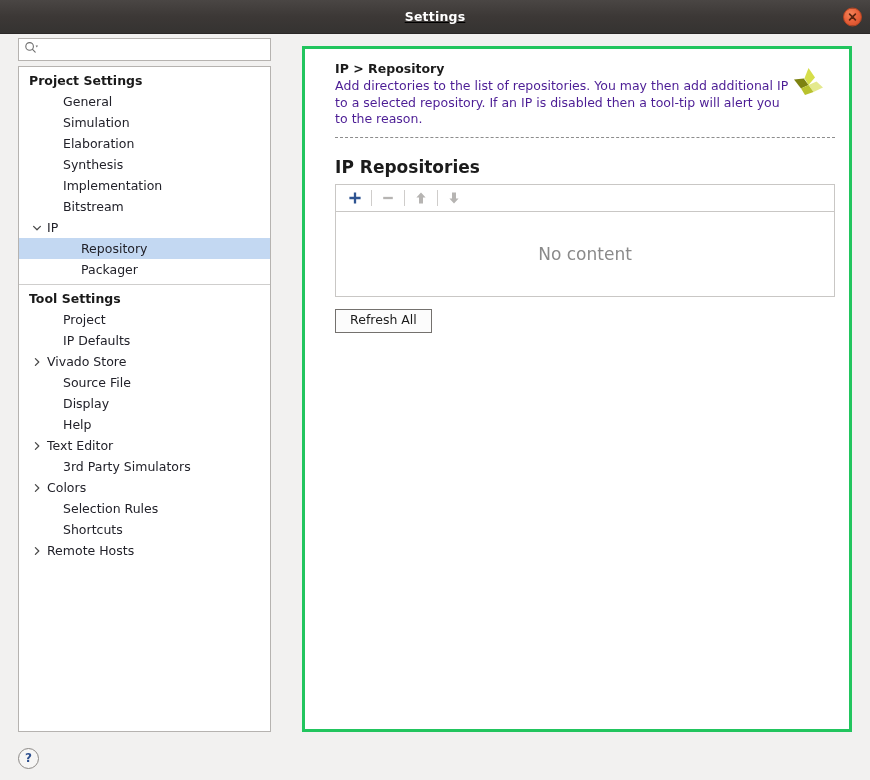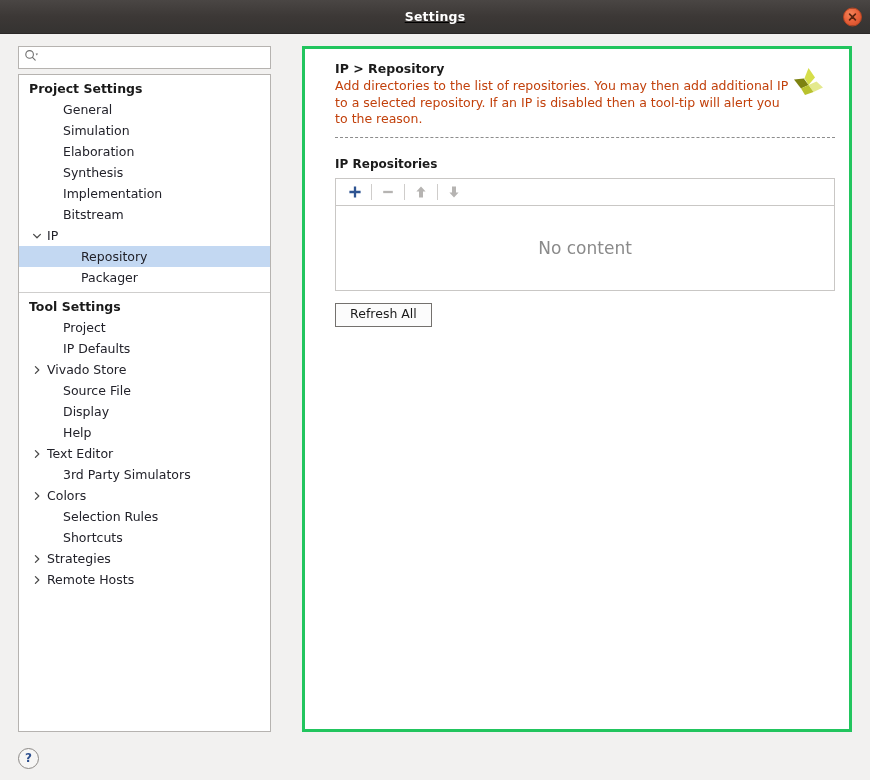--- a/index.html
+++ b/index.html
@@ -46,21 +46,21 @@
   .content {
     position: absolute;
     left: 0; top: 0; right: 0;
     height: 698px;
     display: flex;
   }
 
   
   .left-pane {
     width: 301px;
-    padding: 12px 0 0 18px;
+    padding: 4px 0 0 18px;
     display: flex; flex-direction: column;
   }
   .search-box {
     height: 23px;
     background: #ffffff;
     border: 1px solid #b6b3b0;
     display: flex; align-items: center;
     padding: 0 5px;
     margin-right: 18px;
   }
@@ -125,34 +125,34 @@
   .panel-head {
     display: flex; align-items: flex-start;
     justify-content: space-between;
   }
   .panel-head-text { max-width: 478px; }
   .panel-title {
     font-size: 12.5px; font-weight: bold; color: #1b1b1b;
     margin-bottom: 2px;
   }
   .panel-desc {
-    font-size: 12.5px; color: #c2410c; line-height: 16.5px;
+    font-size: 12.5px; color: #4c1d95; line-height: 16.5px;
   }
   .brand-logo { margin-top: 4px; margin-right: 8px; flex: 0 0 auto; }
   .brand-logo svg { display: block; }
 
   .dashed-sep {
     margin-top: 9px;
     border-top: 1px dashed #8d8d8d;
     height: 0;
   }
 
   .section-title {
     margin-top: 19px;
-    font-size: 12px; font-weight: bold; color: #1b1b1b;
+    font-size: 17px; font-weight: bold; color: #1b1b1b;
   }
 
   .list-toolbar {
     margin-top: 7px;
     height: 28px;
     background: #ffffff;
     border: 1px solid #c9c7c5;
     display: flex; align-items: center;
     padding-left: 6px;
   }
@@ -351,28 +351,20 @@
           <div class="tree-row item lvl1">
             <span class="twisty"></span>
             <span class="tree-label">Shortcuts</span>
           </div>
           <div class="tree-row item lvl1 has-twisty">
             <span class="twisty">
               <svg width="10" height="10" viewBox="0 0 10 10">
                 <path d="M3.4 1.6 L6.8 5 L3.4 8.4" fill="none" stroke="#4a4a4a" stroke-width="1.25" stroke-linecap="round" stroke-linejoin="round"></path>
               </svg>
             </span>
-            <span class="tree-label">Strategies</span>
-          </div>
-          <div class="tree-row item lvl1 has-twisty">
-            <span class="twisty">
-              <svg width="10" height="10" viewBox="0 0 10 10">
-                <path d="M3.4 1.6 L6.8 5 L3.4 8.4" fill="none" stroke="#4a4a4a" stroke-width="1.25" stroke-linecap="round" stroke-linejoin="round"></path>
-              </svg>
-            </span>
             <span class="tree-label">Remote Hosts</span>
           </div>
         </div>
     </div>
 
     <div class="right-pane">
       <div class="panel">
 
         <div class="panel-head">
           <div class="panel-head-text">

